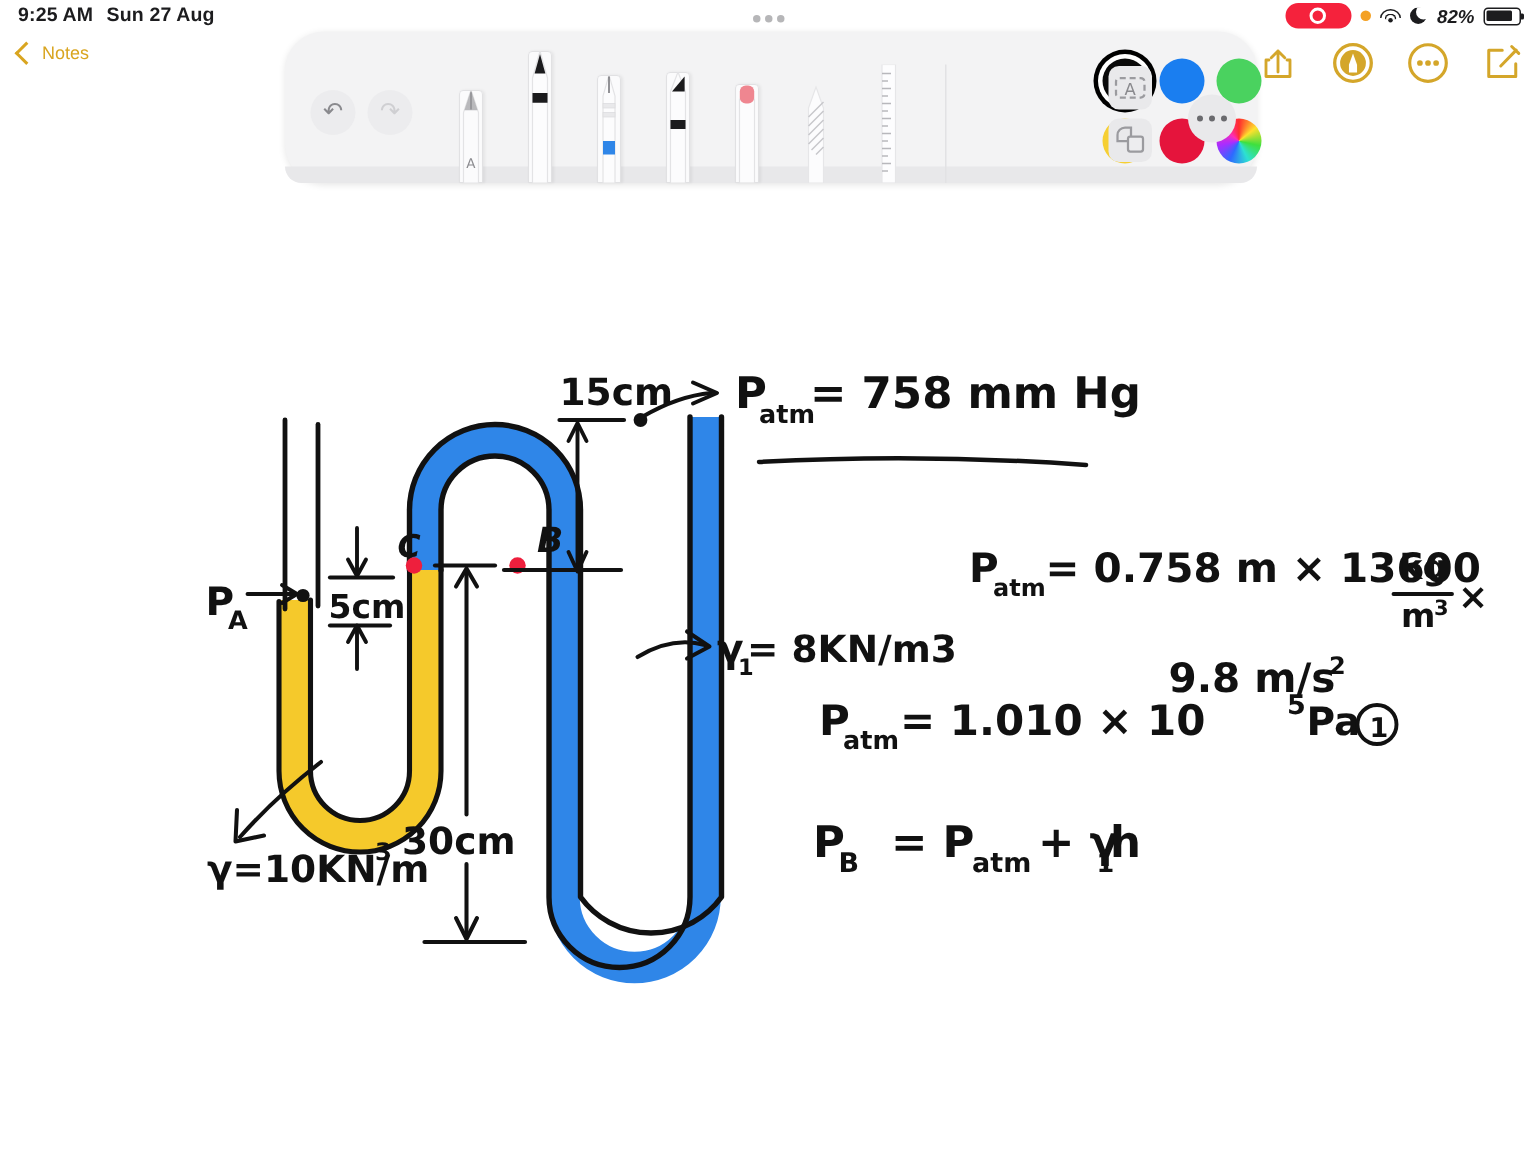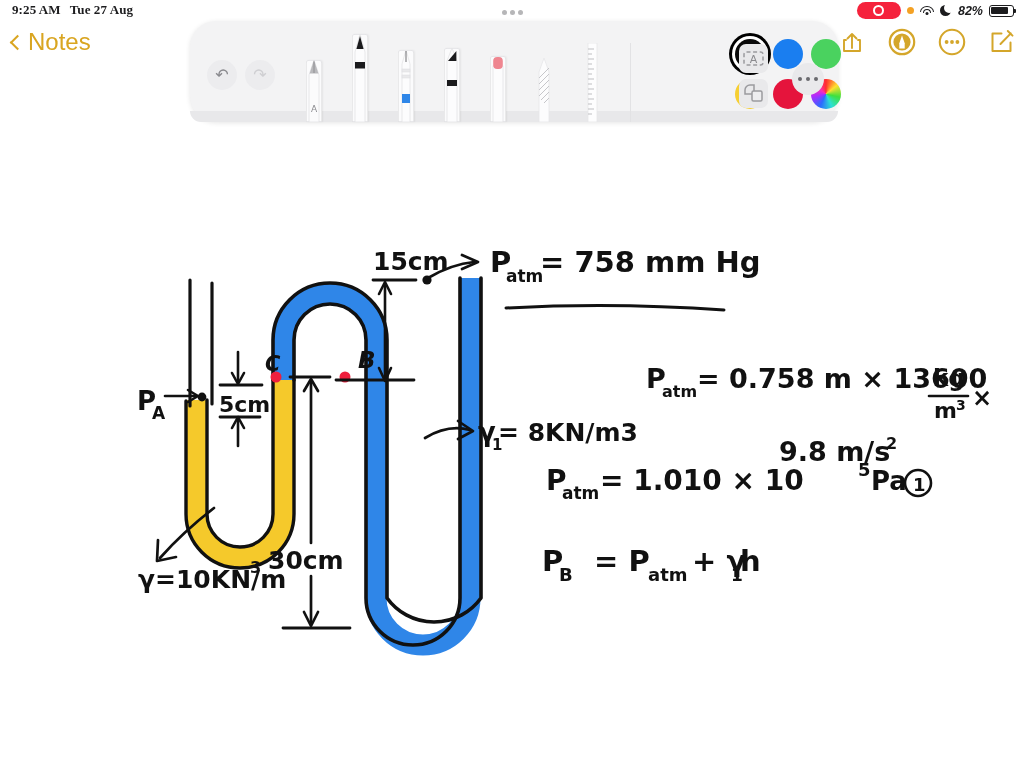--- a/index.html
+++ b/index.html
@@ -10,21 +10,21 @@
     font-family: "Liberation Sans", sans-serif;
   }
   #root { position: relative; width: 1024px; height: 768px; background:#fff; }
 
   
   .statusbar {
     position:absolute; top:0; left:0; width:1024px; height:22px;
     display:flex; align-items:center; z-index:40;
   }
   .sb-left { position:absolute; left:12px; top:2px; display:flex; align-items:center; gap:9px;
-             font-size:13px; font-weight:bold; color:#1c1c1e; letter-spacing:.1px;font-family:Liberation Serif, serif; }
+             font-size:13px; font-weight:bold; color:#1c1c1e; letter-spacing:.1px; }
   .sb-right { position:absolute; right:10px; top:2px; display:flex; align-items:center; gap:6px;font-style:italic; }
   .rec-pill { width:44px; height:17px; border-radius:9px; background:#f5223c;
               display:flex; align-items:center; justify-content:center; }
   .rec-pill .ring { width:11px; height:11px; border-radius:50%; border:2px solid #fff; }
   .orange-dot { width:7px; height:7px; border-radius:50%; background:#f4a124; }
   .wifi { width:14px; height:11px; position:relative; }
   .wifi i { position:absolute; display:block; border:1.6px solid #1c1c1e; border-bottom:none;
             border-radius:50% 50% 0 0 / 100% 100% 0 0; left:50%; transform:translateX(-50%); }
   .wifi i:nth-child(1){ width:14px; height:6px; top:1px; }
   .wifi i:nth-child(2){ width:8px; height:4px; top:4px; }
@@ -35,21 +35,21 @@
   .moon::after { content:""; position:absolute; width:10px; height:10px; border-radius:50%;
                  background:#fff; left:4px; top:-2px; }
   .batt-pct { font-size:12.5px; font-weight:600; color:#1c1c1e; }
   .batt { width:25px; height:12px; border:1.4px solid #1c1c1e; border-radius:3px; position:relative; padding:1.4px; }
   .batt::after { content:""; position:absolute; right:-3.4px; top:3.4px; width:2px; height:4px;
                  background:#1c1c1e; border-radius:0 1px 1px 0; }
   .batt .fill { height:100%; background:#1c1c1e; border-radius:1px; }
 
   
   .back-btn { position:absolute; left:12px; top:28px; display:flex; align-items:center; gap:3px;
-              color:#d9a520; font-size:24px; z-index:30; }
+              color:#d9a520; font-size:12px; z-index:30; }
   .chev { width:11px; height:11px; border-left:2.6px solid #d9a520; border-bottom:2.6px solid #d9a520;
           transform:rotate(45deg); margin-right:2px; }
 
   .navright { position:absolute; right:8px; top:28px; display:flex; align-items:center; gap:22px; z-index:30; }
   .navicon { width:28px; height:28px; position:relative; color:#d4a62a; }
 
   
   .tb-handle { position:absolute; left:497px; top:6px; width:30px; height:12px;
                display:flex; align-items:center; justify-content:center; gap:3px; z-index:25; }
   .tb-handle span { width:5px; height:5px; border-radius:50%; background:#b6b6b8; }
@@ -89,21 +89,21 @@
   .hw { font-family:"DejaVu Sans", sans-serif; font-weight:bold; fill:#111; }
 </style>
 </head>
 <body>
 
 <div id="root">
 
   <div class="statusbar">
     <div class="sb-left">
       <span>9:25 AM</span>
-      <span>Tue 27 Aug</span>
+      <span>Sun 27 Aug</span>
     </div>
     <div class="sb-right">
       <div class="rec-pill">
         <div class="ring"></div>
       </div>
       <div class="orange-dot"></div>
       <div class="wifi">
           <i></i>
           <i></i>
           <i></i>

